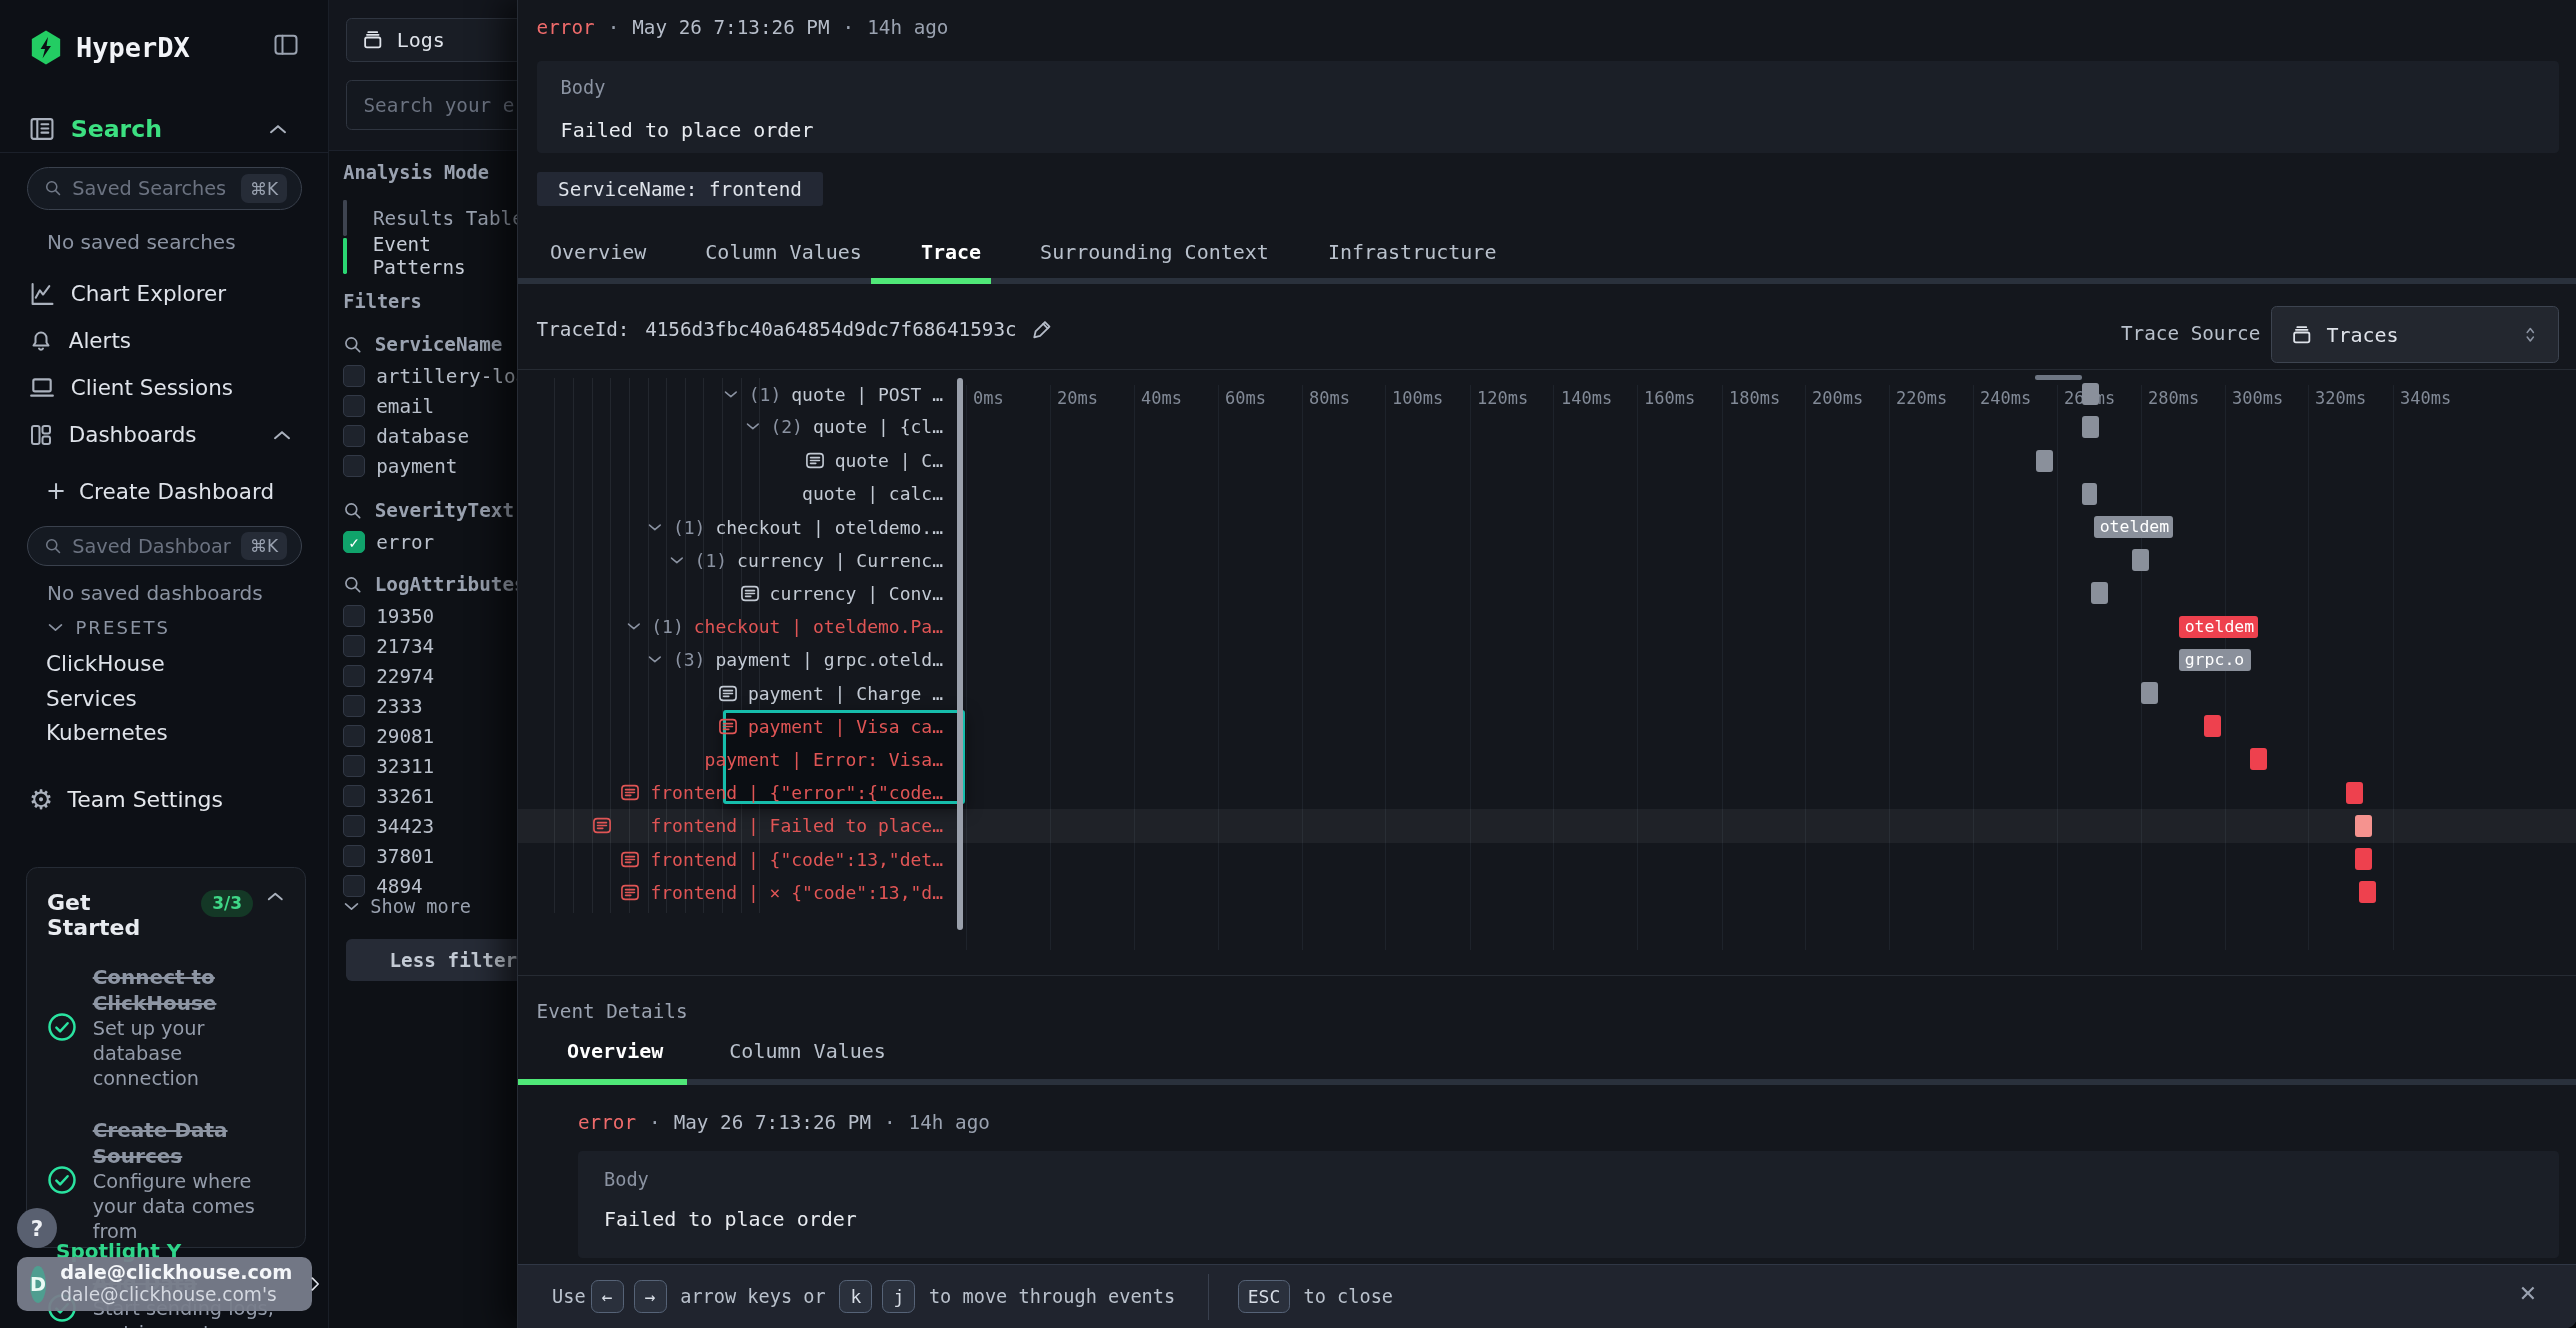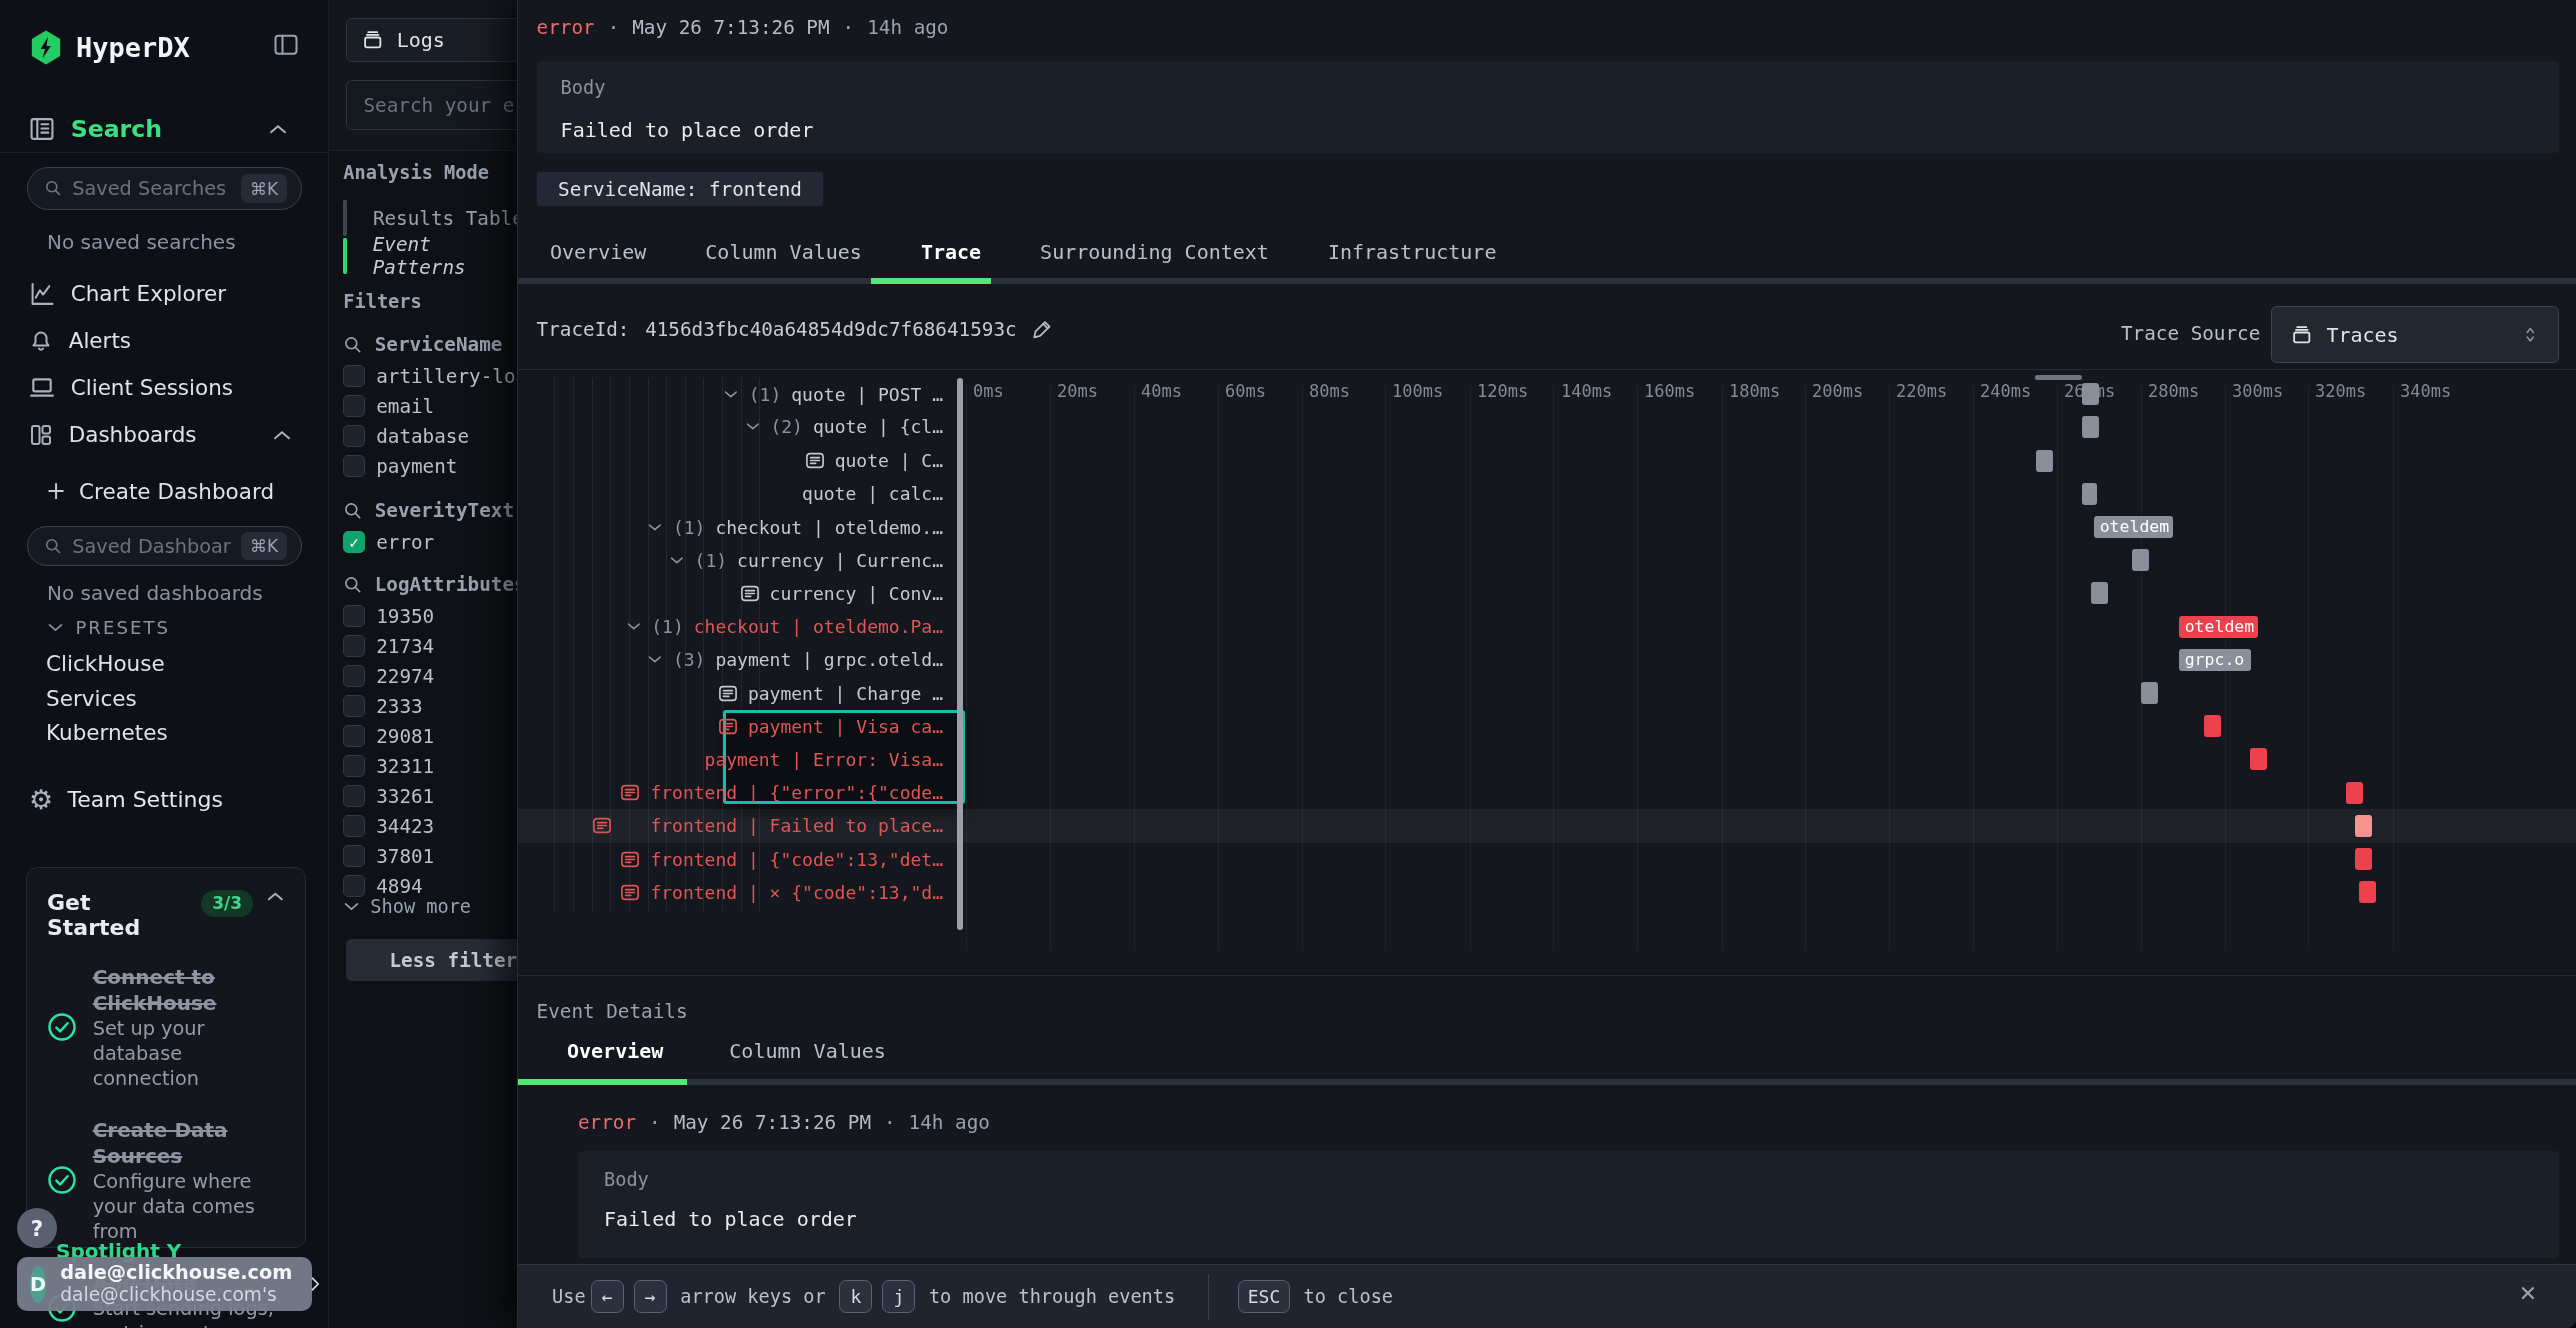--- a/index.html
+++ b/index.html
@@ -60,21 +60,21 @@
   .src-btn { position:absolute; left:16.5px; top:18px; width:187px; height:44px; background:#191d25; border:1.4px solid #2f3540; border-radius:5.7px; display:flex; align-items:center; gap:13px; padding:0 15.7px; color:#dfe3ea; font-size:20px; cursor:pointer; }
   .ev-search { position:absolute; left:16.5px; top:80px; width:187px; height:50px; background:#14181f; border:1.4px solid #2f3540; border-radius:5.7px; display:flex; align-items:center; padding:0 17px; }
   .ev-search input { width:100%; background:transparent; border:none; outline:none; color:#8b93a2; font-size:19.3px; font-family:"DejaVu Sans Mono","Liberation Mono",monospace; }
   .ev-search input::placeholder { color:#6b7280; }
   .fcol-div { position:absolute; left:0; top:150px; width:204px; height:1.4px; background:#1c212b; }
   .sec-label { position:absolute; left:14.3px; color:#9aa2b0; font-weight:bold; font-size:18.6px; }
   .mode-item { position:absolute; left:14.3px; display:flex; align-items:center; height:36px; width:186px; cursor:pointer; }
   .mode-bar { width:3.6px; height:36px; background:#3e4450; margin-right:26px; border-radius:1.4px; }
   .mode-bar.active { background:#2bd673; }
   .mode-txt { font-size:19.3px; color:#9aa2b0; }
-  .mode-txt.active { color:#c6ccd6;font-style:italic; }
+  .mode-txt.active { color:#c6ccd6; }
   .fgroup { position:absolute; left:14.3px; width:179px; }
   .fg-head { display:flex; align-items:center; gap:11.4px; height:33px; color:#9aa2b0; font-weight:bold; font-size:19.3px; }
   .fg-row { display:flex; align-items:center; gap:11.4px; height:30px; cursor:pointer; }
   .cb { width:21.5px; height:21.5px; border-radius:5px; background:#1e232c; border:1.4px solid #323946; flex:0 0 auto; }
   .cb.checked { background:#10a36b; border-color:#10a36b; display:flex; align-items:center; justify-content:center; color:#fff; font-size:15.7px; font-weight:bold; }
   .fg-lbl { color:#b9c0cb; font-size:19.3px; white-space:nowrap; }
   .show-more { position:absolute; left:14.3px; top:896px; display:flex; align-items:center; gap:10px; color:#9aa2b0; font-size:18.6px; cursor:pointer; }
   .less-btn { position:absolute; left:16.5px; top:939px; width:187px; height:42px; background:#262b36; border-radius:5.7px; display:flex; align-items:center; padding-left:44px; color:#c3cad4; font-weight:bold; font-size:19.3px; white-space:nowrap; cursor:pointer; }
 
   
@@ -96,21 +96,21 @@
   .pencil { color:#b6bdc9; cursor:pointer; }
   .tsrc-lbl { position:absolute; left:1603px; top:36px; color:#b9c1cc; font-size:19.3px; }
   .tsrc-sel { position:absolute; left:1753px; top:20px; width:288px; height:57px; background:#23272f; border:1.4px solid #3d4450; border-radius:5.7px; display:flex; align-items:center; gap:14.3px; padding:0 18.6px; color:#dfe3ea; font-size:20px; cursor:pointer; }
   .tsrc-sel .ud { margin-left:auto; color:#8b93a2; }
   .hdiv { position:absolute; left:0; width:2059px; height:1.4px; background:#262b33; }
 
   
   .wf { position:absolute; left:0; top:374px; width:2059px; height:605px; overflow:hidden; }
   .guide { position:absolute; top:3.6px; height:535px; width:1.4px; background:#23272e; }
   .gridline { position:absolute; top:11.4px; height:565px; width:0.7px; background:#1e232b; }
-  .tick-lbl { position:absolute; top:7px; color:#828a97; font-size:17px; }
+  .tick-lbl { position:absolute; top:14px; color:#828a97; font-size:17px; }
   .wf-band { position:absolute; left:0; top:435px; width:2059px; height:34px; background:rgba(255,255,255,0.05); }
   .wf-row { position:absolute; left:0; width:425px; height:33px; display:flex; align-items:center; justify-content:flex-end; gap:10px; font-size:18px; color:#c3cad4; cursor:pointer; white-space:nowrap; }
   .wf-row .cnt { color:#8b93a2; }
   .wf-row .chv { color:#8b93a2; }
   .wf-row.red { color:#e05555; }
   .wf-row .rowic { flex:0 0 auto; }
   .teal-box { position:absolute; left:205px; top:336px; width:242px; height:94px; border:3.6px solid #16bdab; background:#0b0e13; border-radius:2.9px; box-shadow:0 5.7px 15.7px rgba(0,0,0,.5); }
   .tree-scroll { position:absolute; left:439px; top:3.6px; width:5.7px; height:552px; background:#9aa0ab; border-radius:2.9px; }
   .hscroll { position:absolute; top:1.4px; height:4.3px; background:#6e7683; border-radius:2.1px; }
   .bar { position:absolute; height:21.5px; border-radius:2.9px; display:flex; align-items:center; padding:0 5.7px; font-size:16.5px; color:#fff; overflow:hidden; cursor:pointer; }

